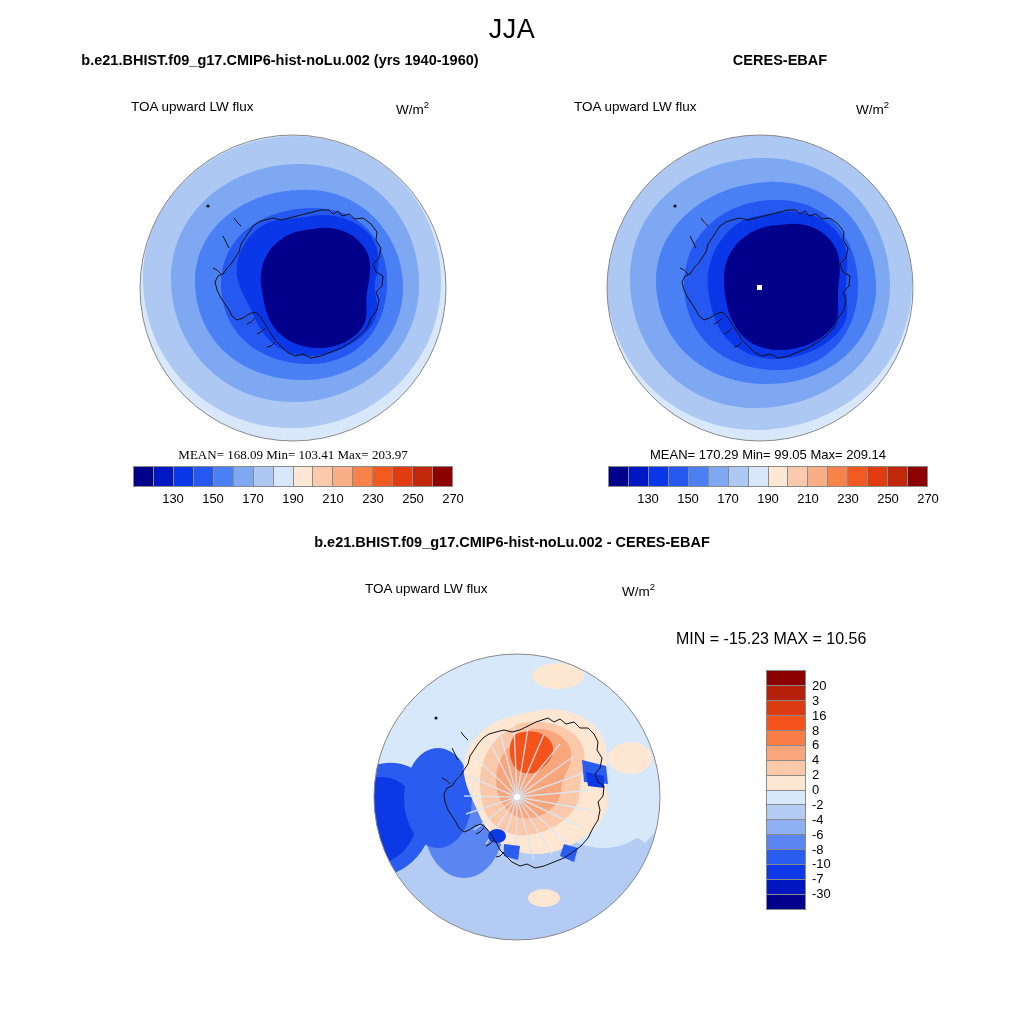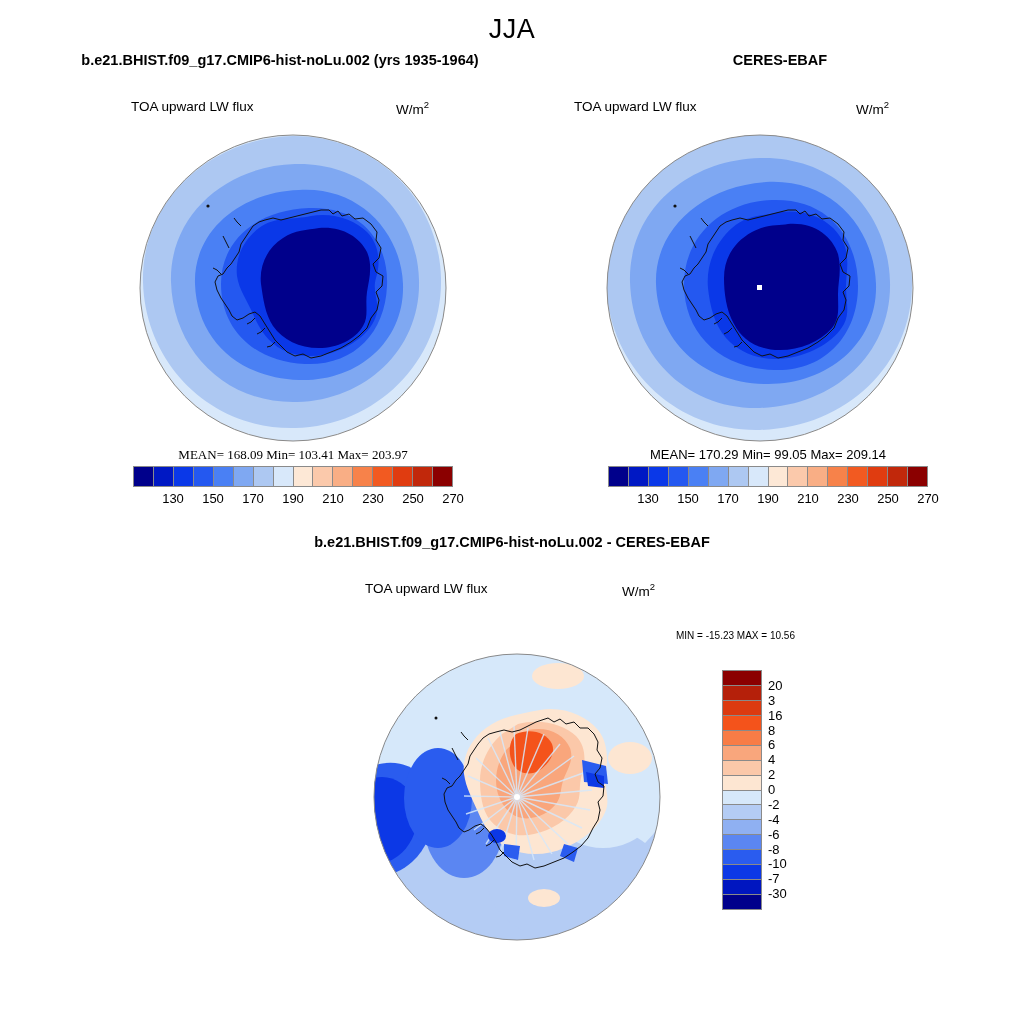--- a/index.html
+++ b/index.html
@@ -29,29 +29,29 @@
   .cbar-h{display:flex;height:19px;border:1px solid #8a8a8a;box-sizing:content-box;}
   .cbar-h > i{flex:1 1 0;display:block;height:100%;border-right:1px solid #8a8a8a;}
   .cbar-h > i:last-child{border-right:none;}
   .ticks-h{position:relative;height:18px;font-size:13px;}
   .ticks-h span{position:absolute;top:0;transform:translateX(-50%);white-space:nowrap;}
   .cbar-v{width:38px;border:1px solid #8a8a8a;display:flex;flex-direction:column;}
   .cbar-v > i{flex:1 1 0;display:block;width:100%;border-bottom:1px solid #8a8a8a;}
   .cbar-v > i:last-child{border-bottom:none;}
   .ticks-v{position:relative;font-size:13px;}
   .ticks-v span{position:absolute;left:0;transform:translateY(-50%);white-space:nowrap;}
-  .minmax{font-size:10px;white-space:nowrap;text-align:right;}
+  .minmax{font-size:16px;white-space:nowrap;text-align:right;}
   svg{display:block;}
 </style>
 </head>
 <body>
 
 <div class="abs" id="fig-title">JJA</div>
 
-<div class="abs panel-title" id="title-left">b.e21.BHIST.f09_g17.CMIP6-hist-noLu.002 (yrs 1935-1964)</div>
+<div class="abs panel-title" id="title-left">b.e21.BHIST.f09_g17.CMIP6-hist-noLu.002 (yrs 1940-1960)</div>
 
 <div class="abs var-label" style="left:131px;top:99px;">TOA upward LW flux</div>
 <div class="abs units-label" style="left:396px;top:99px;">
   <span>W/m</span><span class="sup">2</span>
 </div>
 
 <div class="abs" style="left:133px;top:128px;">
 <svg width="320" height="320" viewBox="0 0 320 320" aria-hidden="true">
   <defs>
     <clipPath id="clipA">
@@ -319,21 +319,21 @@
     <path d="M116 180 L112 184 L108 186"></path>
     <path d="M126 192 L122 196 L118 198"></path>
     <path d="M136 204 L132 208 L128 209"></path>
     <circle cx="68" cy="70" r="1.5" fill="#111111" stroke="none"></circle>
   </g>
   <circle cx="149" cy="149" r="143" fill="none" stroke="#8a8a8a" stroke-width="1"></circle>
 </svg>
 </div>
 
 <div class="abs" style="left:722px;top:670px;">
-  <div style="display:flex;align-items:stretch;">
+  <div style="display:flex;align-items:stretch;margin-left:44px;">
     <div class="cbar-v" style="height:238px;">
         <i style="background: rgb(139, 0, 0);"></i>
         <i style="background: rgb(181, 32, 10);"></i>
         <i style="background: rgb(220, 58, 16);"></i>
         <i style="background: rgb(244, 83, 27);"></i>
         <i style="background: rgb(248, 124, 70);"></i>
         <i style="background: rgb(249, 166, 124);"></i>
         <i style="background: rgb(251, 200, 169);"></i>
         <i style="background: rgb(253, 230, 210);"></i>
         <i style="background: rgb(214, 232, 250);"></i>

